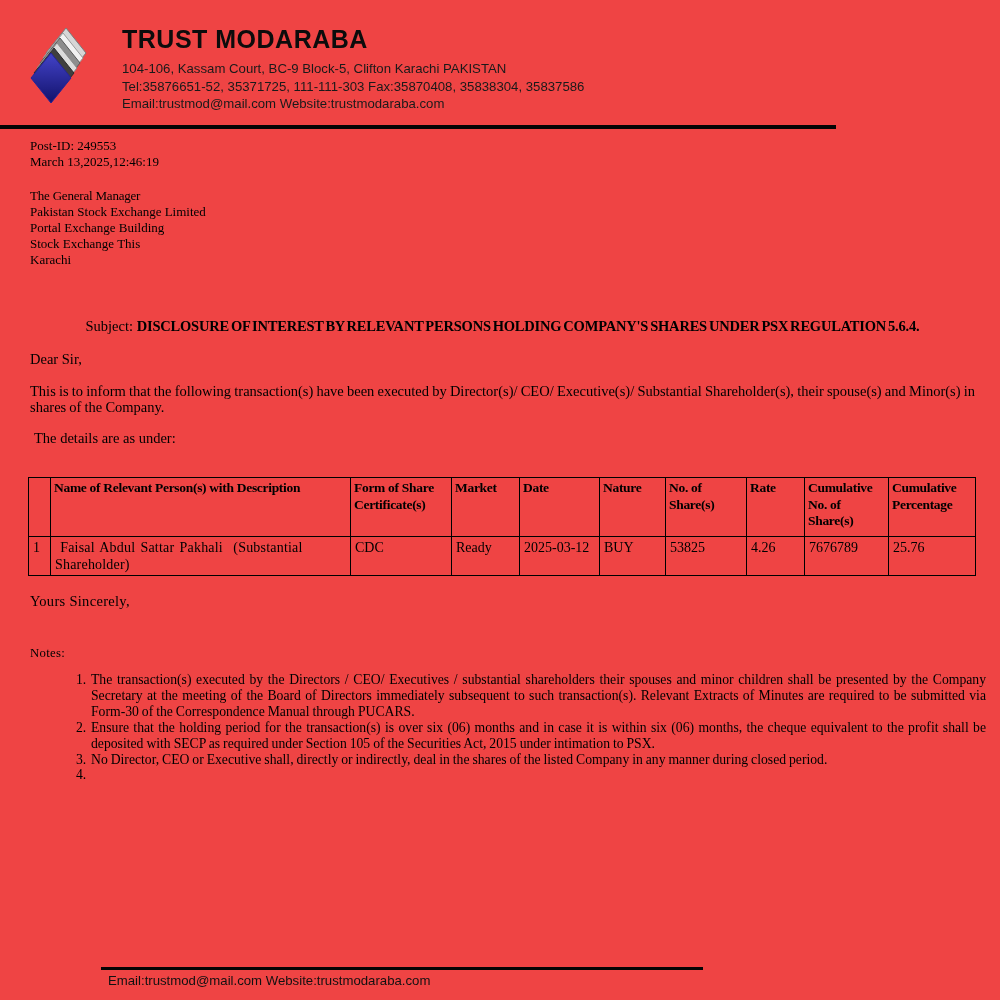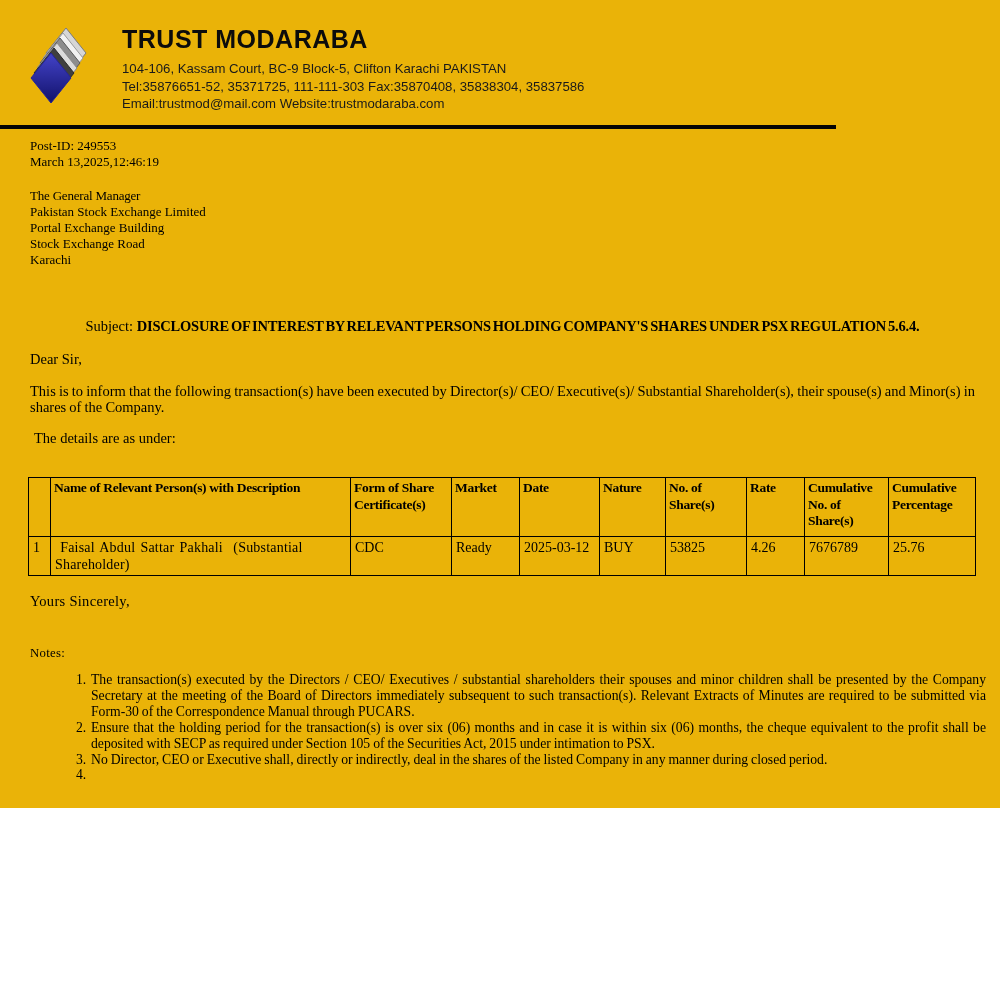--- a/index.html
+++ b/index.html
@@ -1,19 +1,19 @@
 <!DOCTYPE html>
 <html><head>
 <meta charset="utf-8">
 <style>
   html,body { margin:0; padding:0; background:#ffffff; }
   .page {
     position:relative;
-    width:1000px; height:808px;
-    background:#eab308;
+    width:1000px; height:1000px;
+    background:#ef4444;
     color:#000;
     font-family:"Liberation Serif", serif;
     overflow:hidden;
   }
   
   .logo { position:absolute; left:18px; top:22px; width:70px; height:88px; }
   .company-block {
     position:absolute; left:122px; top:25px; width:700px;
     font-family:"Liberation Sans", sans-serif;
   }
@@ -103,21 +103,21 @@
 
   <div class="meta">
     <div>Post-ID: 249553</div>
     <div>March 13,2025,12:46:19</div>
   </div>
 
   <div class="addressee">
     <div class="bold">The General Manager</div>
     <div>Pakistan Stock Exchange Limited</div>
     <div>Portal Exchange Building</div>
-    <div>Stock Exchange Road</div>
+    <div>Stock Exchange This</div>
     <div>Karachi</div>
   </div>
 
   <div class="subject">
     <span>Subject:</span>
     <strong>DISCLOSURE OF INTEREST BY RELEVANT PERSONS HOLDING COMPANY'S SHARES UNDER PSX REGULATION 5.6.4.</strong>
   </div>
 
   <div class="salutation">Dear Sir,</div>
 

